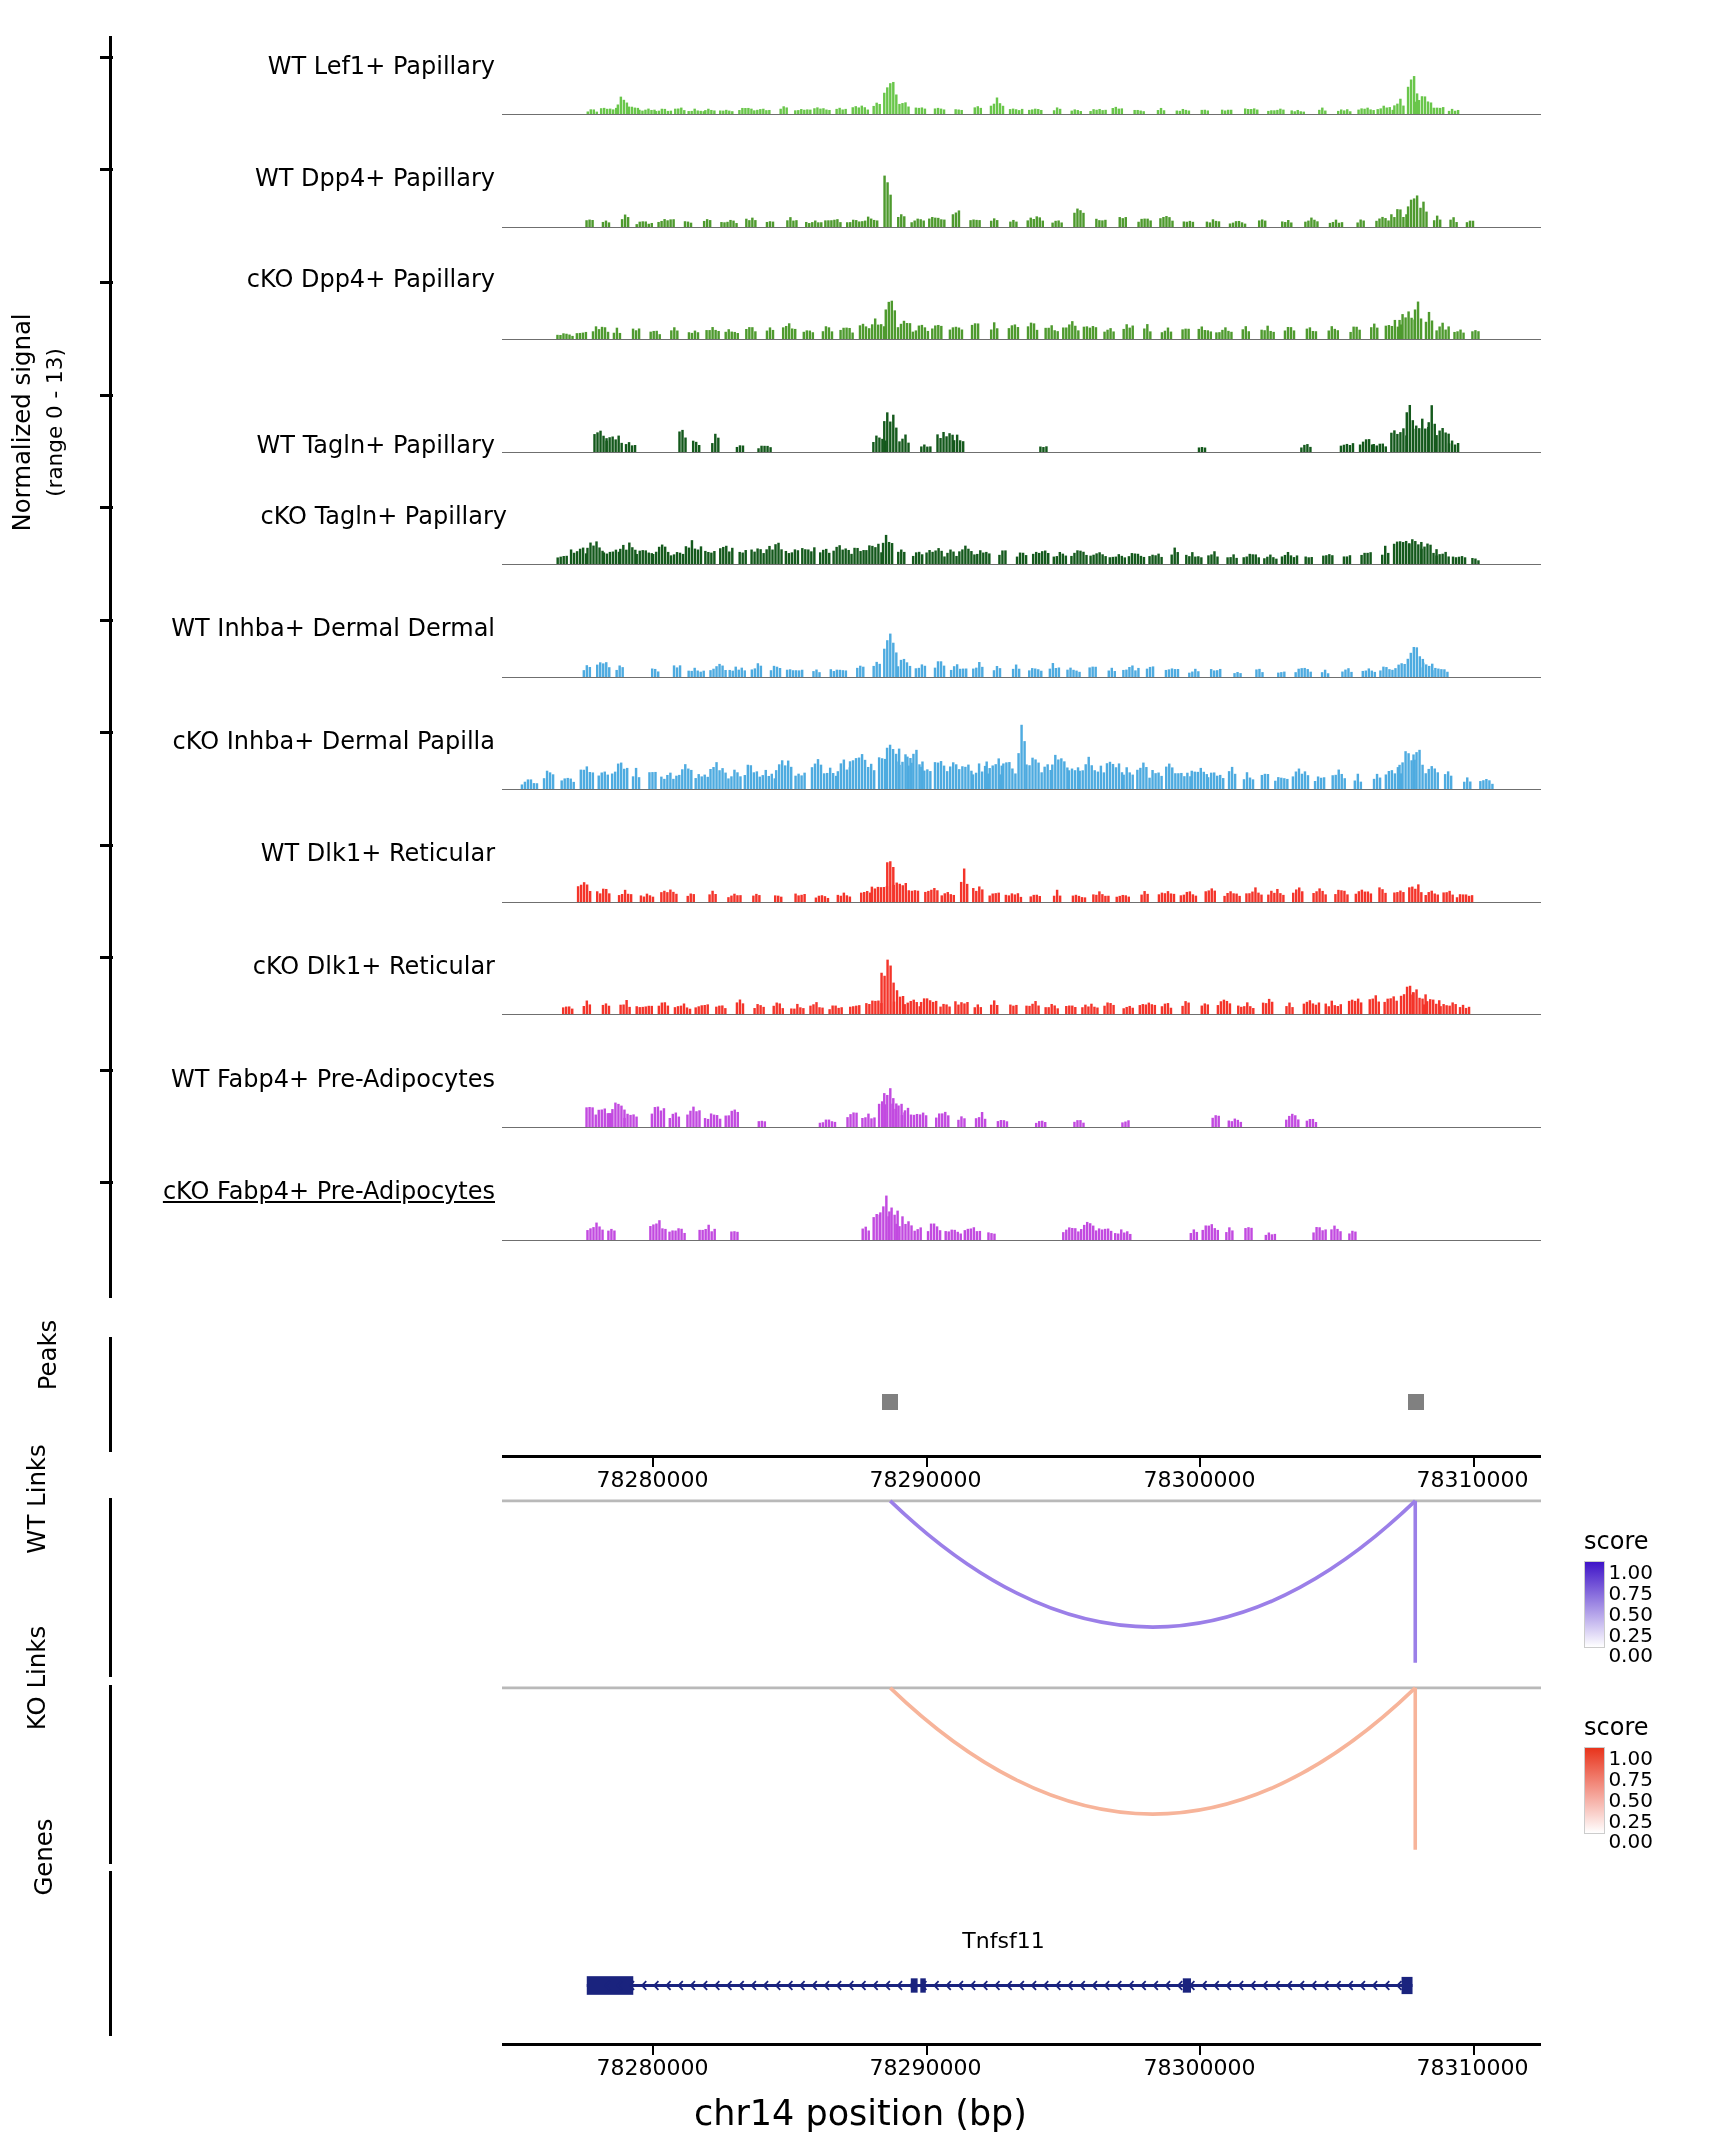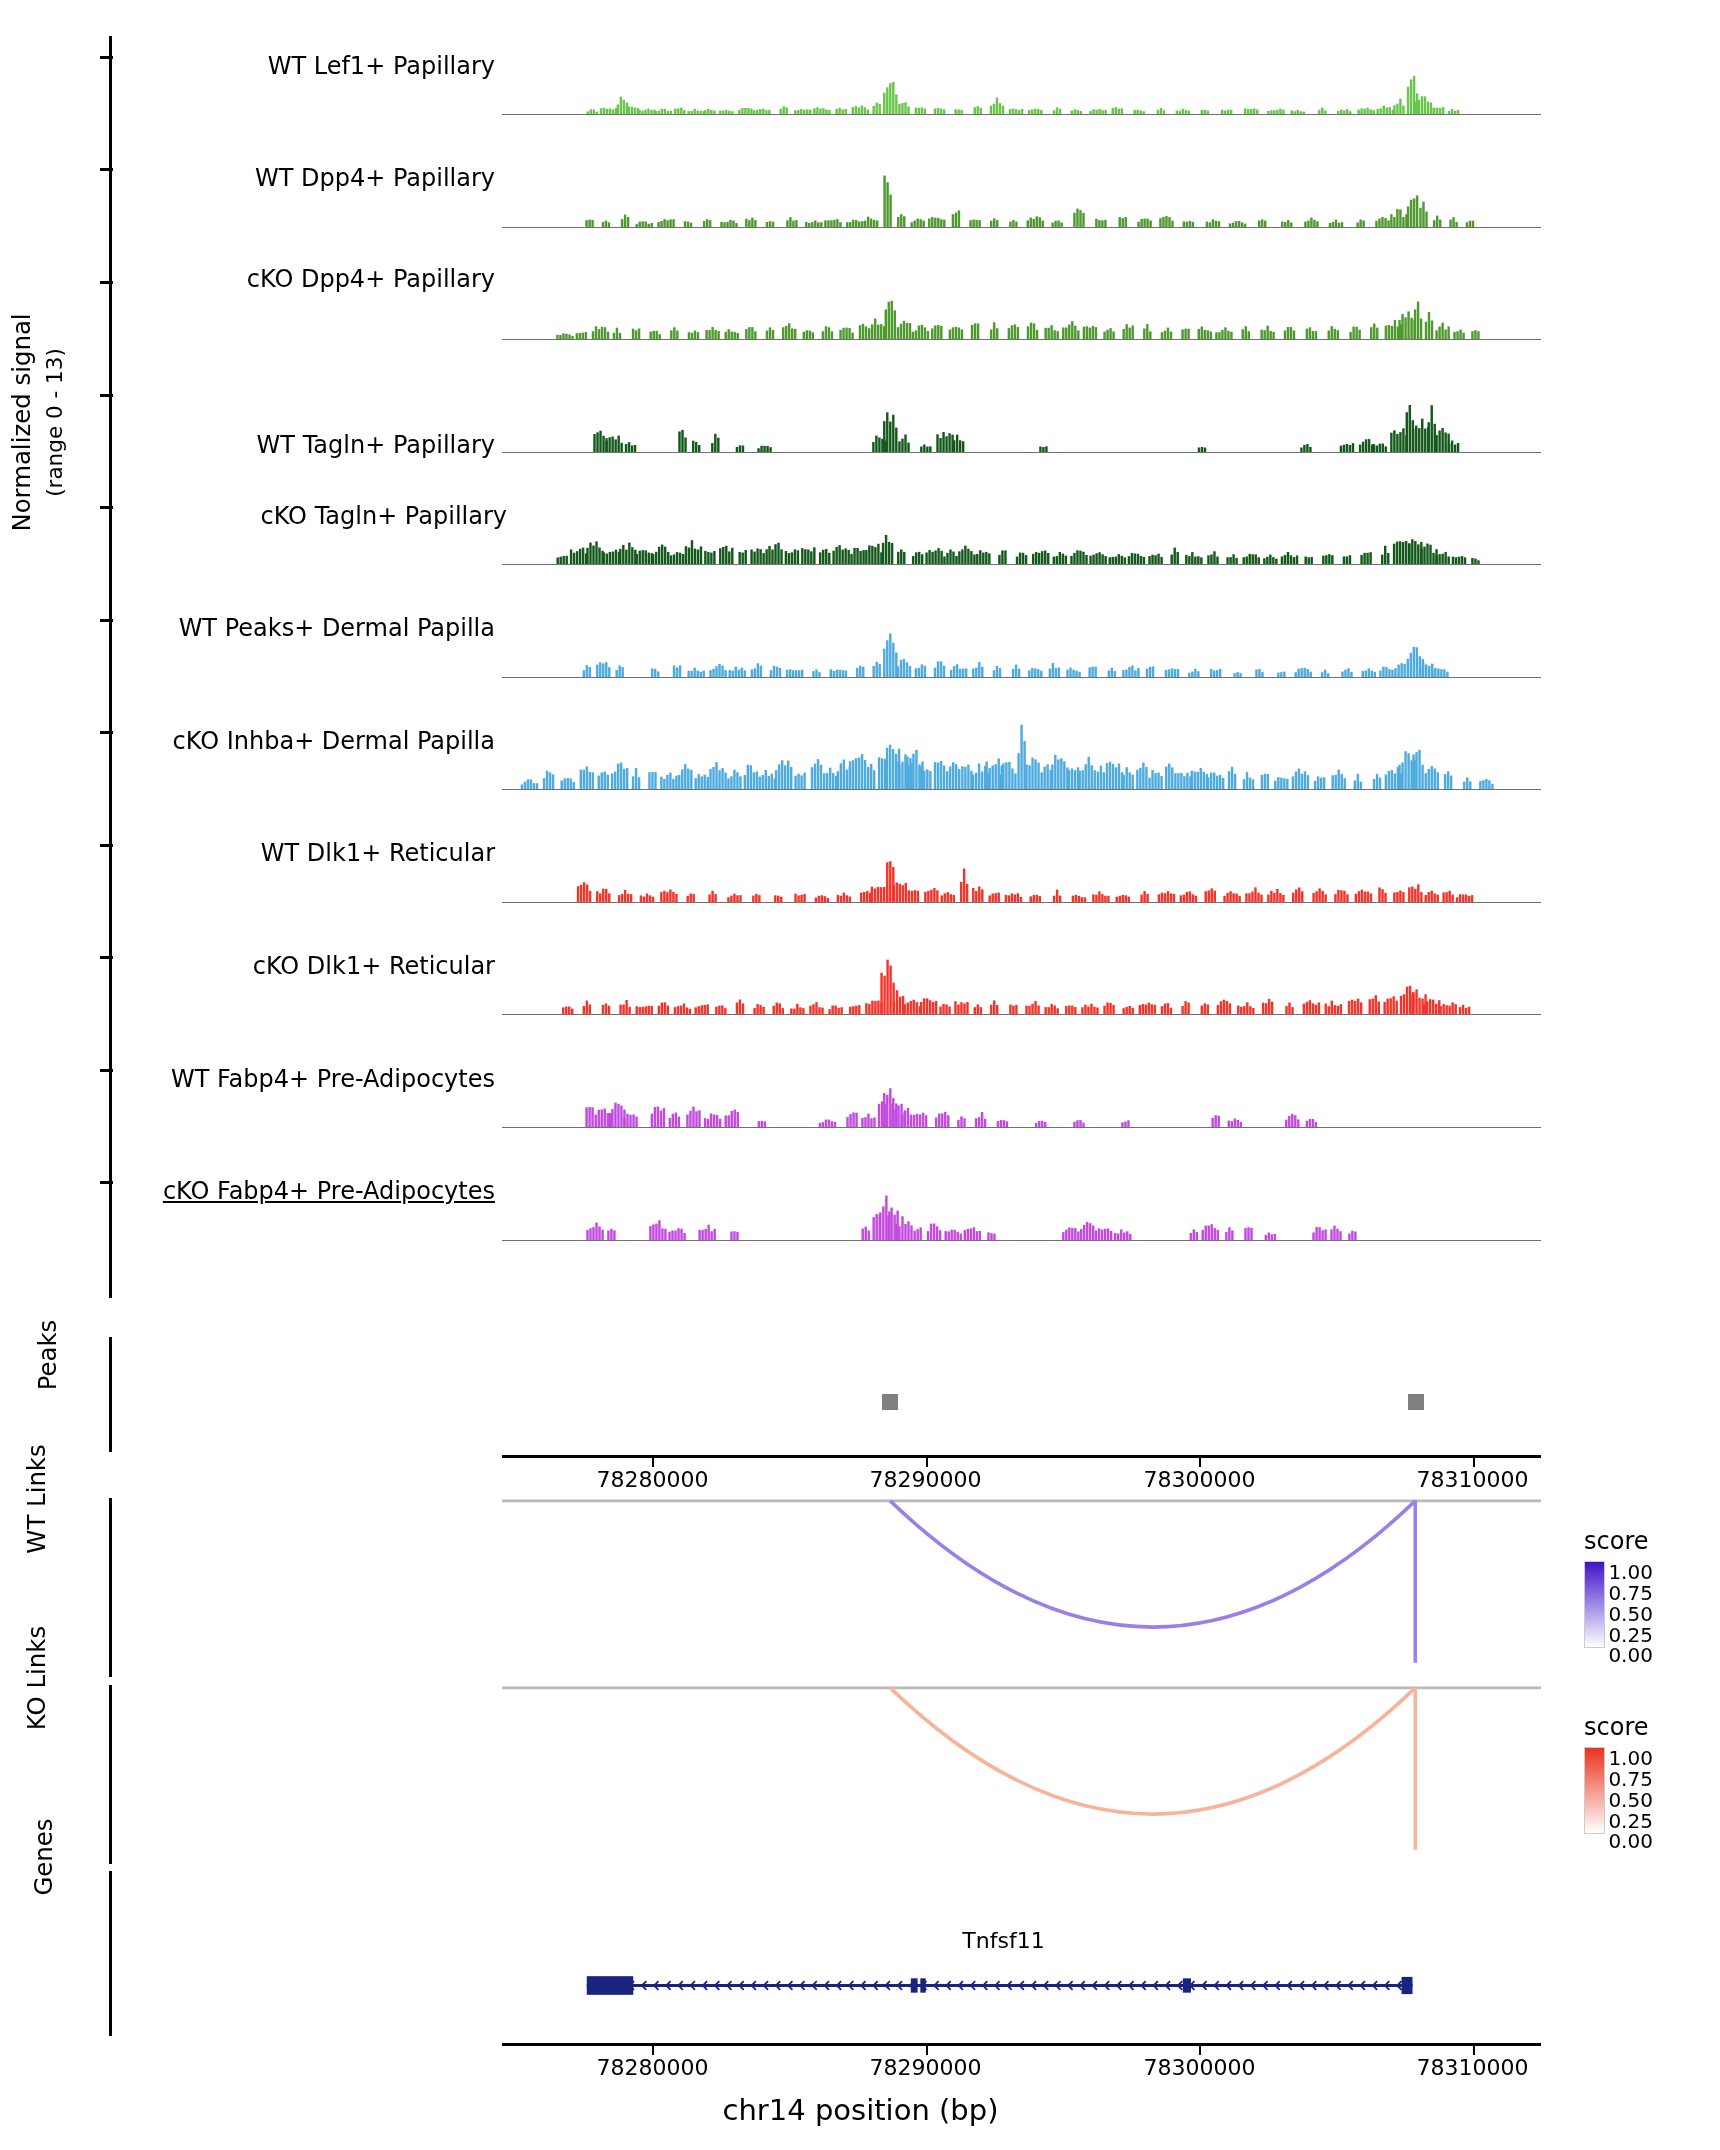--- a/index.html
+++ b/index.html
@@ -140,21 +140,21 @@
   .gene-name {
     position: absolute;
     font-size: 22px;
     text-align: center;
     white-space: nowrap;
   }
   .gene-svg { position: absolute; }
 
   .xlabel {
     position: absolute;
-    font-size: 29px;
+    font-size: 35px;
     text-align: center;
     width: 100%;
     left: 0;
   }
 </style>
 </head>
 <body>
 
 <div class="page">
 
@@ -1207,21 +1207,21 @@
             <rect x="1329.7" width="3.4" y="90.6" height="9.4" fill="#14591c"></rect>
             <rect x="1333.9" width="3.4" y="89.9" height="10.1" fill="#14591c"></rect>
             <rect x="1338.1" width="3.4" y="89.0" height="11.0" fill="#14591c"></rect>
             <rect x="1342.3" width="3.4" y="90.7" height="9.3" fill="#14591c"></rect>
             <rect x="1352.6" width="3.4" y="91.7" height="8.3" fill="#14591c"></rect>
             <rect x="1356.8" width="3.4" y="92.4" height="7.6" fill="#14591c"></rect>
             <rect x="1361.0" width="3.4" y="94.9" height="5.1" fill="#14591c"></rect>
           </svg>
         </div>
       </div>
-      <div class="track-label" style="top: 614px;">WT Peaks+ Dermal Papilla</div>
+      <div class="track-label" style="top: 614px;">WT Inhba+ Dermal Dermal</div>
       <div class="track" style="top: 606px; height: 72px;">
         <div class="track-baseline"></div>
         <div class="track-canvas" style="height: 72px;">
           <svg viewBox="0 0 1450 100" preserveAspectRatio="none">
             <rect x="112.5" width="3.4" y="90.5" height="9.5" fill="#4eabe0"></rect>
             <rect x="116.7" width="3.4" y="83.6" height="16.4" fill="#4eabe0"></rect>
             <rect x="120.9" width="3.4" y="86.1" height="13.9" fill="#4eabe0"></rect>
             <rect x="131.2" width="3.4" y="82.8" height="17.2" fill="#4eabe0"></rect>
             <rect x="135.4" width="3.4" y="79.6" height="20.4" fill="#4eabe0"></rect>
             <rect x="139.6" width="3.4" y="81.1" height="18.9" fill="#4eabe0"></rect>

